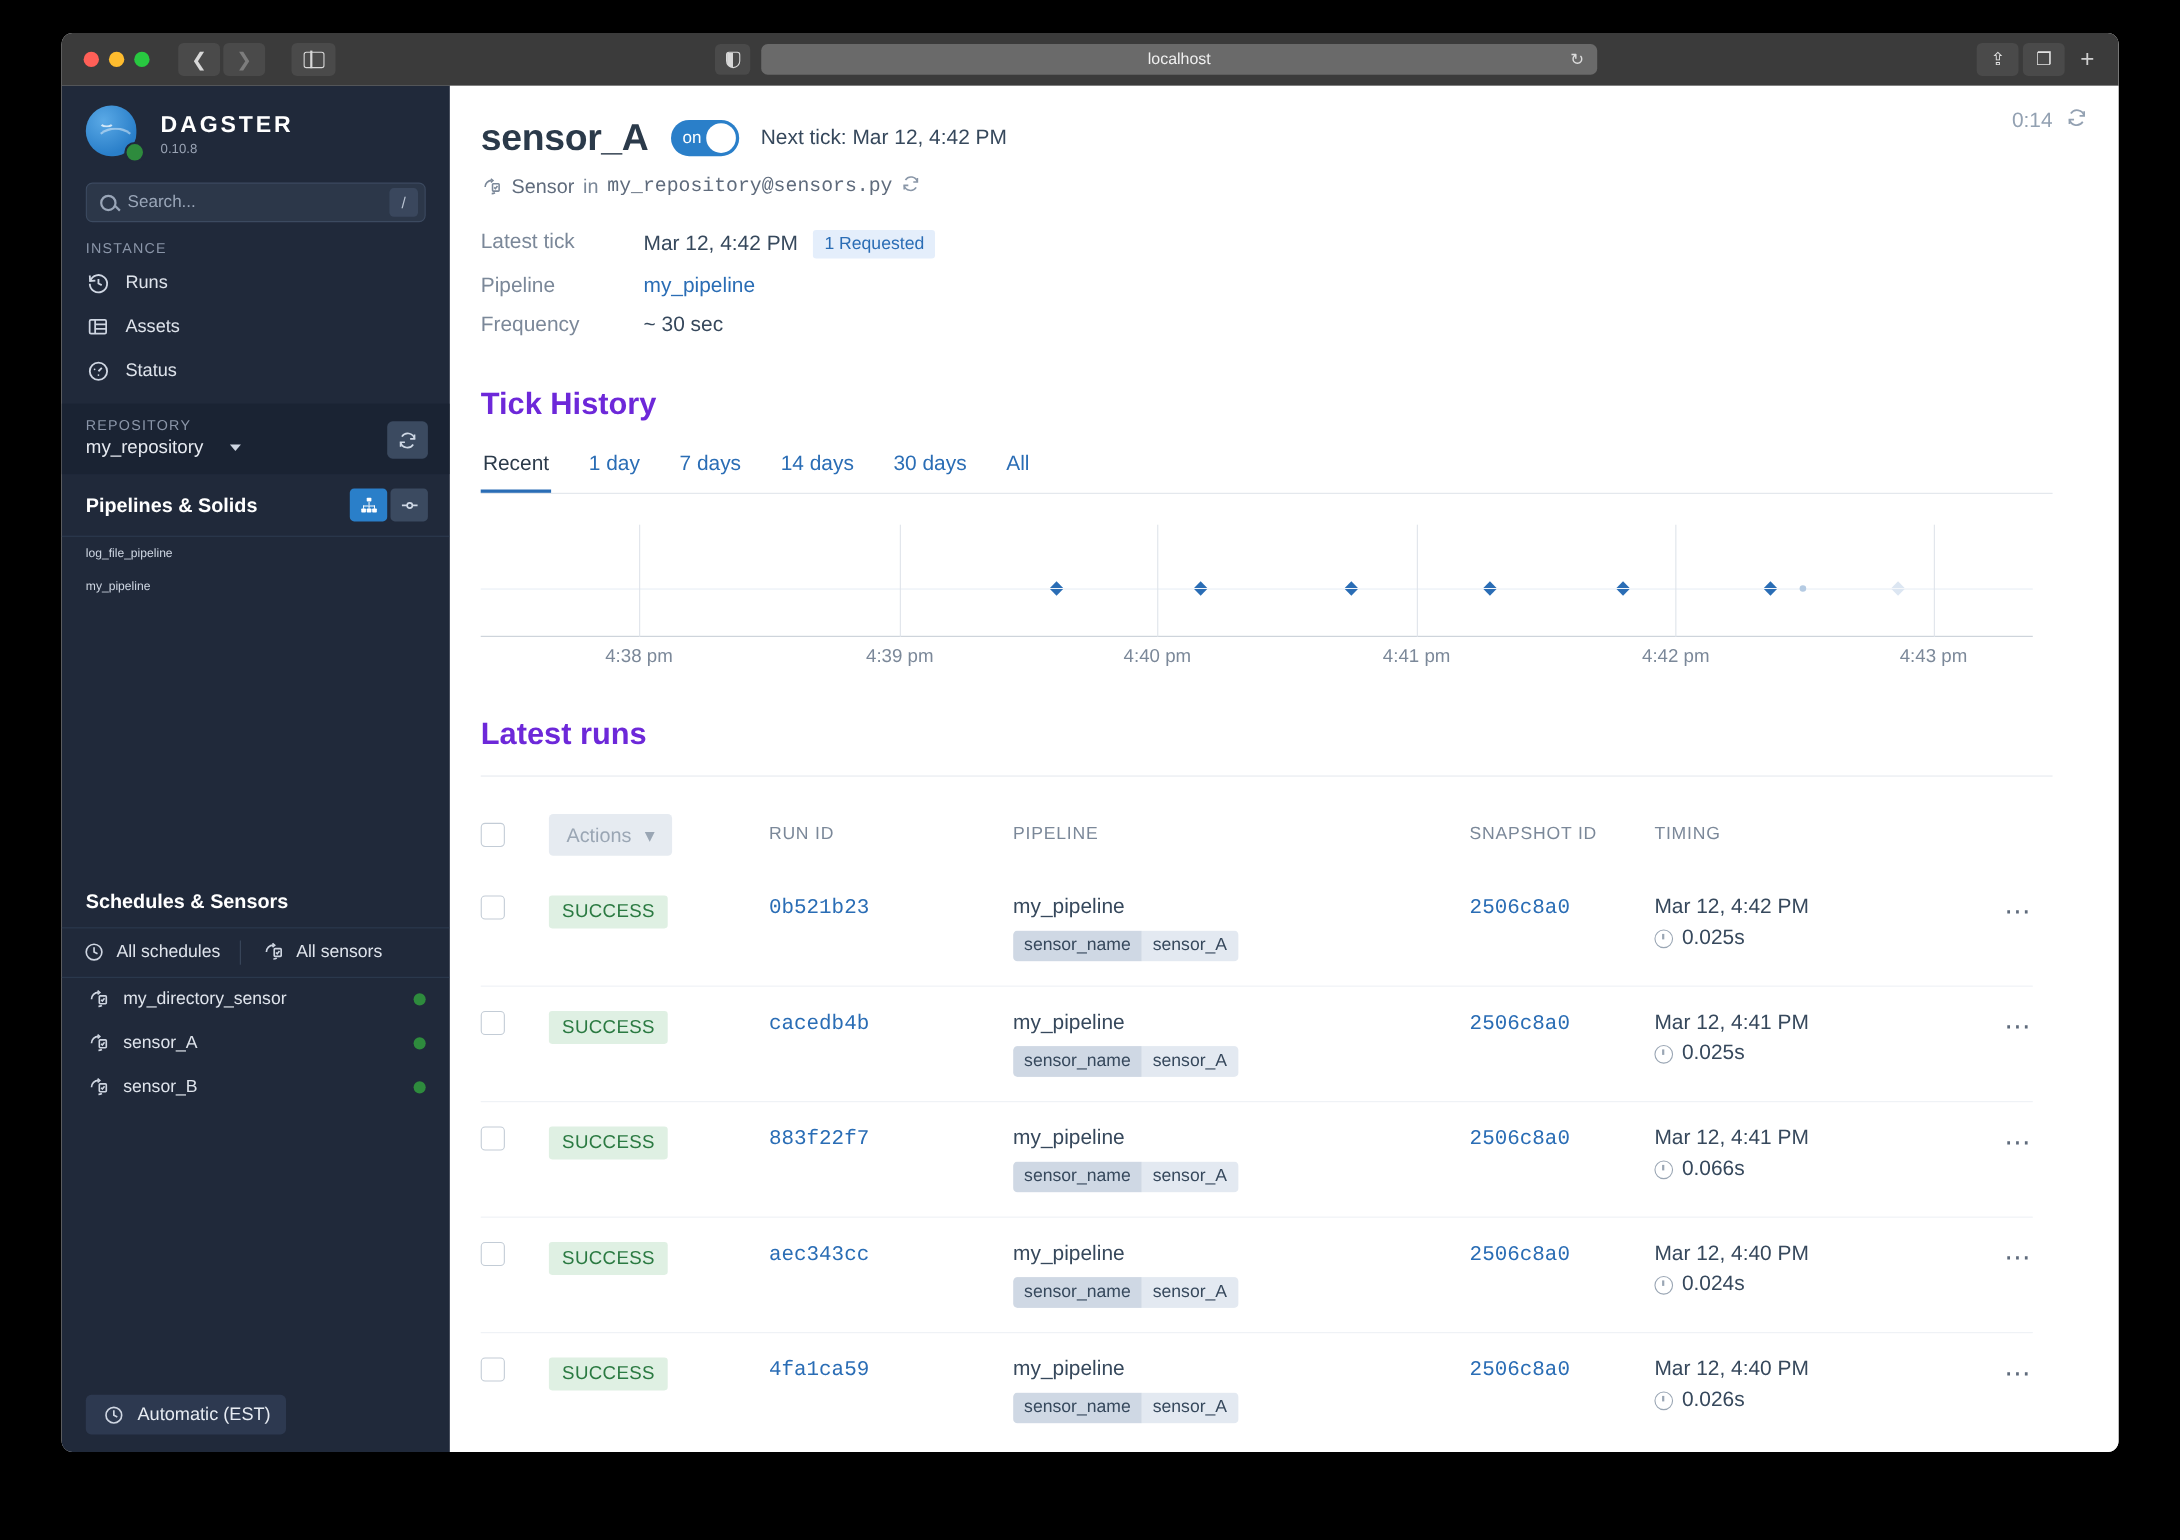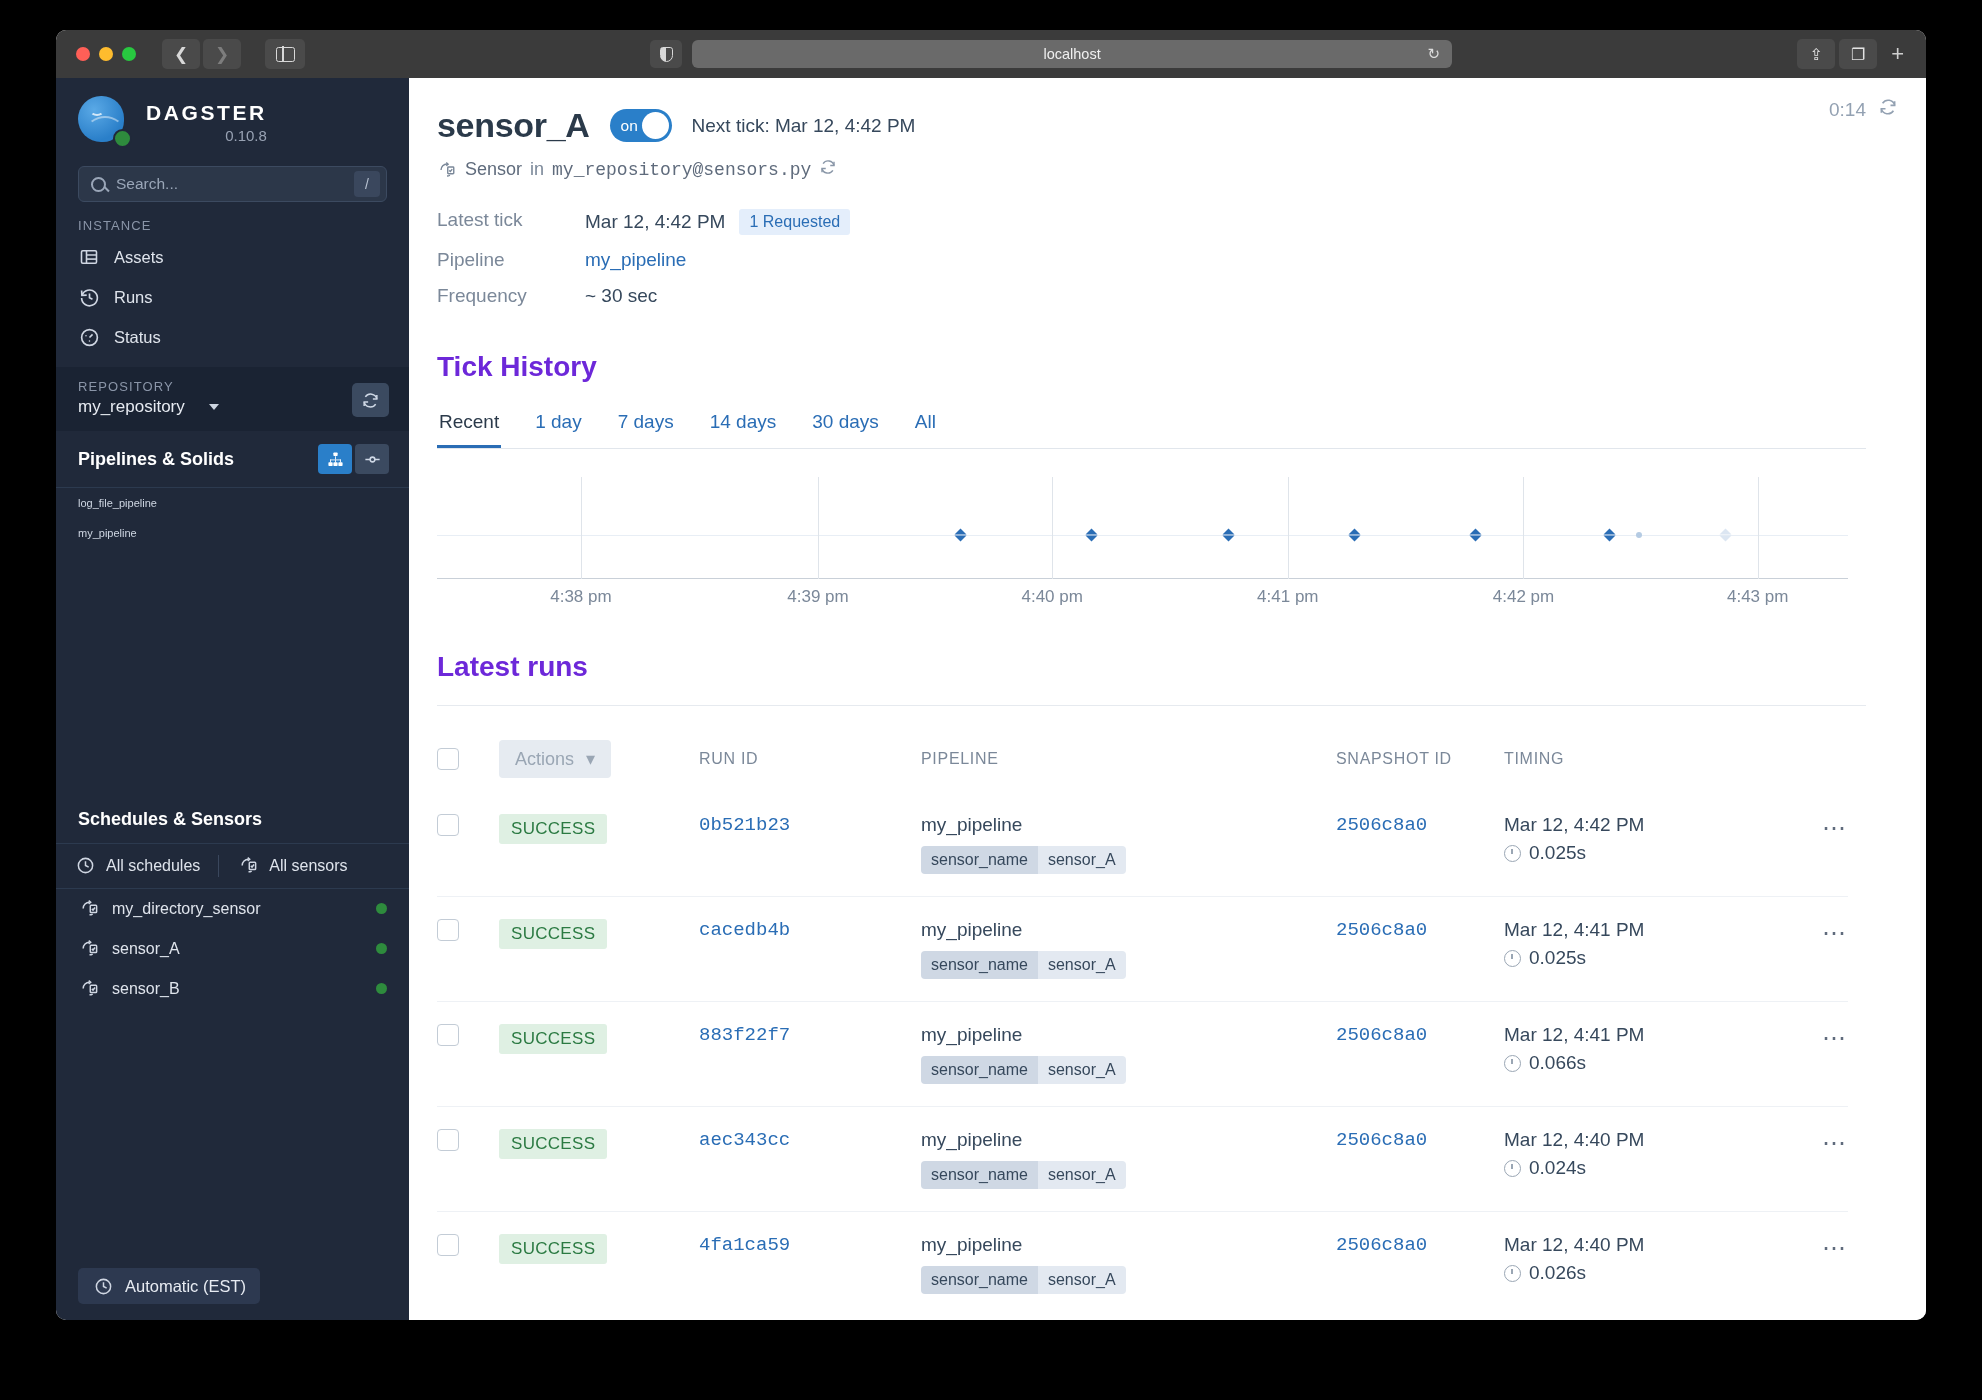--- a/index.html
+++ b/index.html
@@ -81,21 +81,21 @@
     background: radial-gradient(circle at 35% 30%, #5aa9e6, #2a7fc9 70%);
     position: relative; overflow: hidden;
   }
   .logo .blob:before, .logo .blob:after {
     content: ""; position: absolute; border: 2px solid rgba(255,255,255,.55); border-radius: 50%;
   }
   .logo .blob:before { width: 10px; height: 6px; left: 12px; top: 10px; border-color: transparent transparent rgba(255,255,255,.75) transparent; }
   .logo .blob:after { width: 34px; height: 26px; left: 8px; top: 20px; border-color: rgba(255,255,255,.45) transparent transparent transparent; }
   .logo .dot { position: absolute; right: -2px; bottom: 0px; width: 19px; height: 19px; border-radius: 50%; background: #2e8b3d; border: 2px solid #20293a; }
   .brandtxt .nm { font-size: 21px; font-weight: 700; letter-spacing: 2.6px; }
-  .brandtxt .ver { font-size: 15px; color: #98a2b3; margin-top: 2px; text-align: right; }
+  .brandtxt .ver { font-size: 12px; color: #98a2b3; margin-top: 2px; }
   .searchbox {
     margin: 12px 22px 0 22px; height: 36px; border-radius: 6px;
     background: #2c3749; border: 1px solid #3c4a60;
     display: flex; align-items: center; padding: 0 6px 0 12px; gap: 10px;
   }
   .searchbox .mag { width: 15px; height: 15px; border: 2px solid #9aa6b8; border-radius: 50%; position: relative; flex: none; }
   .searchbox .mag:after { content:""; position:absolute; width: 7px; height: 2px; background: #9aa6b8; transform: rotate(45deg); right: -6px; bottom: 0px; }
   .searchbox input {
     flex: 1; background: transparent; border: none; outline: none;
     color: #c8d0dc; font-size: 15.5px; font-family: inherit;
@@ -279,39 +279,39 @@
       <div class="searchbox">
         <span class="mag"></span>
         <input placeholder="Search..." style="">
         <span class="slashkey">/</span>
       </div>
 
       <div class="secthead">INSTANCE</div>
 
       <div class="navitem">
         <span class="icn">
+          <svg width="21" height="21" viewBox="0 0 24 24" fill="none" stroke="currentColor" stroke-width="1.9">
+            <path d="M3.5 9.5A9 9 0 1 1 3 12.5"></path>
+              <polyline points="3 4 3.3 9.6 8.8 9.2"></polyline>
+              <polyline points="12 7.5 12 12.3 15.4 14"></polyline>
+          </svg>
+        </span>
+        <span>Runs</span>
+      </div>
+
+      <div class="navitem">
+        <span class="icn">
           <svg width="20" height="20" viewBox="0 0 24 24" fill="none" stroke="currentColor" stroke-width="1.9">
             <rect x="3" y="4.5" width="18" height="15" rx="1.5"></rect>
               <line x1="9" y1="4.5" x2="9" y2="19.5"></line>
             <line x1="9" y1="9.5" x2="21" y2="9.5"></line>
               <line x1="9" y1="14.5" x2="21" y2="14.5"></line>
           </svg>
         </span>
         <span>Assets</span>
-      </div>
-
-      <div class="navitem">
-        <span class="icn">
-          <svg width="21" height="21" viewBox="0 0 24 24" fill="none" stroke="currentColor" stroke-width="1.9">
-            <path d="M3.5 9.5A9 9 0 1 1 3 12.5"></path>
-              <polyline points="3 4 3.3 9.6 8.8 9.2"></polyline>
-              <polyline points="12 7.5 12 12.3 15.4 14"></polyline>
-          </svg>
-        </span>
-        <span>Runs</span>
       </div>
 
       <div class="navitem">
         <span class="icn">
           <svg width="21" height="21" viewBox="0 0 24 24" fill="none" stroke="currentColor" stroke-width="1.9">
             <circle cx="12" cy="12" r="9"></circle>
               <line x1="12" y1="12" x2="15.5" y2="8.5"></line>
             <circle cx="8" cy="10" r=".9" fill="currentColor" stroke="none"></circle>
               <circle cx="12" cy="16" r=".9" fill="currentColor" stroke="none"></circle>
           </svg>

